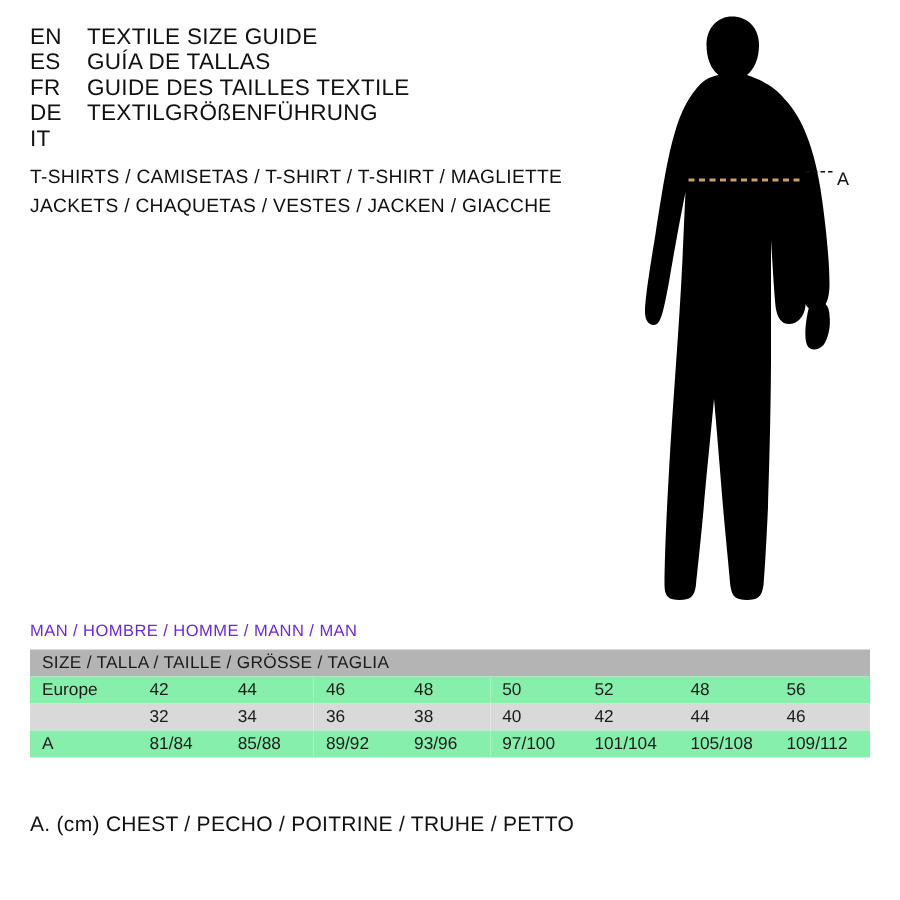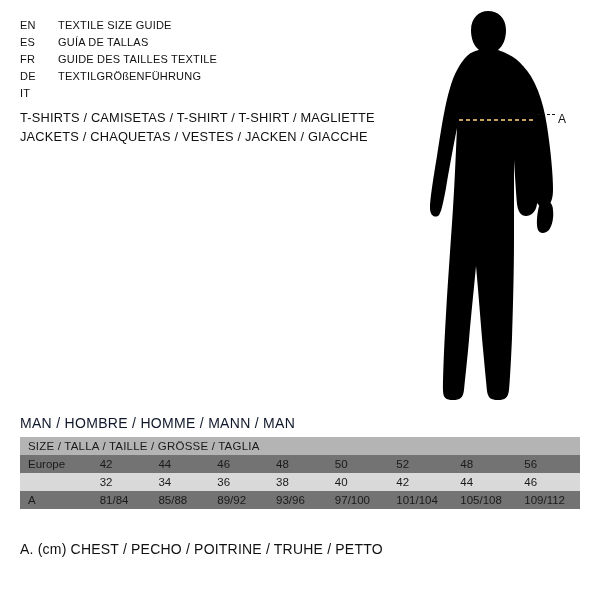--- a/index.html
+++ b/index.html
@@ -26,21 +26,21 @@
   .lang-block {
     position: absolute;
     left: 20px;
     top: 16px;
     width: 380px;
   }
   .lang-row {
     display: flex;
     align-items: center;
     height: 17px;
-    font-size: 11px;
+    font-size: 15px;
     letter-spacing: 0.2px;
   }
   .lang-code {
     width: 38px;
     flex: 0 0 38px;
     color: #111;
   }
   .lang-text {
     color: #111;
     white-space: nowrap;
@@ -89,24 +89,24 @@
   }
 
   
   .table-wrap {
     position: absolute;
     left: 20px;
     top: 415px;
     width: 560px;
   }
   .table-title {
-    font-size: 14px;
+    font-size: 11px;
     letter-spacing: 0.3px;
     margin-bottom: 6px;
-    color: #0f172a;
+    color: #6d28d9;
   }
   table.sizes {
     border-collapse: collapse;
     width: 560px;
     font-size: 11.5px;
     color: #1a1a1a;
   }
   table.sizes td, table.sizes th {
     text-align: left;
     font-weight: normal;
@@ -118,21 +118,21 @@
   table.sizes th.hdr {
     letter-spacing: 0.2px;
   }
   tr.row-head td, tr.row-head th {
     background: #b4b4b4;
   }
   tr.row-shade td {
     background: #d9d9d9;
   }
   tr.row-plain td {
-    background: #737373;
+    background: #86efac;
   }
   .col-label { width: 82px; }
   .col-v { width: 66px; }
 
   .footnote {
     position: absolute;
     left: 20px;
     top: 541px;
     font-size: 14px;
     letter-spacing: 0.2px;

